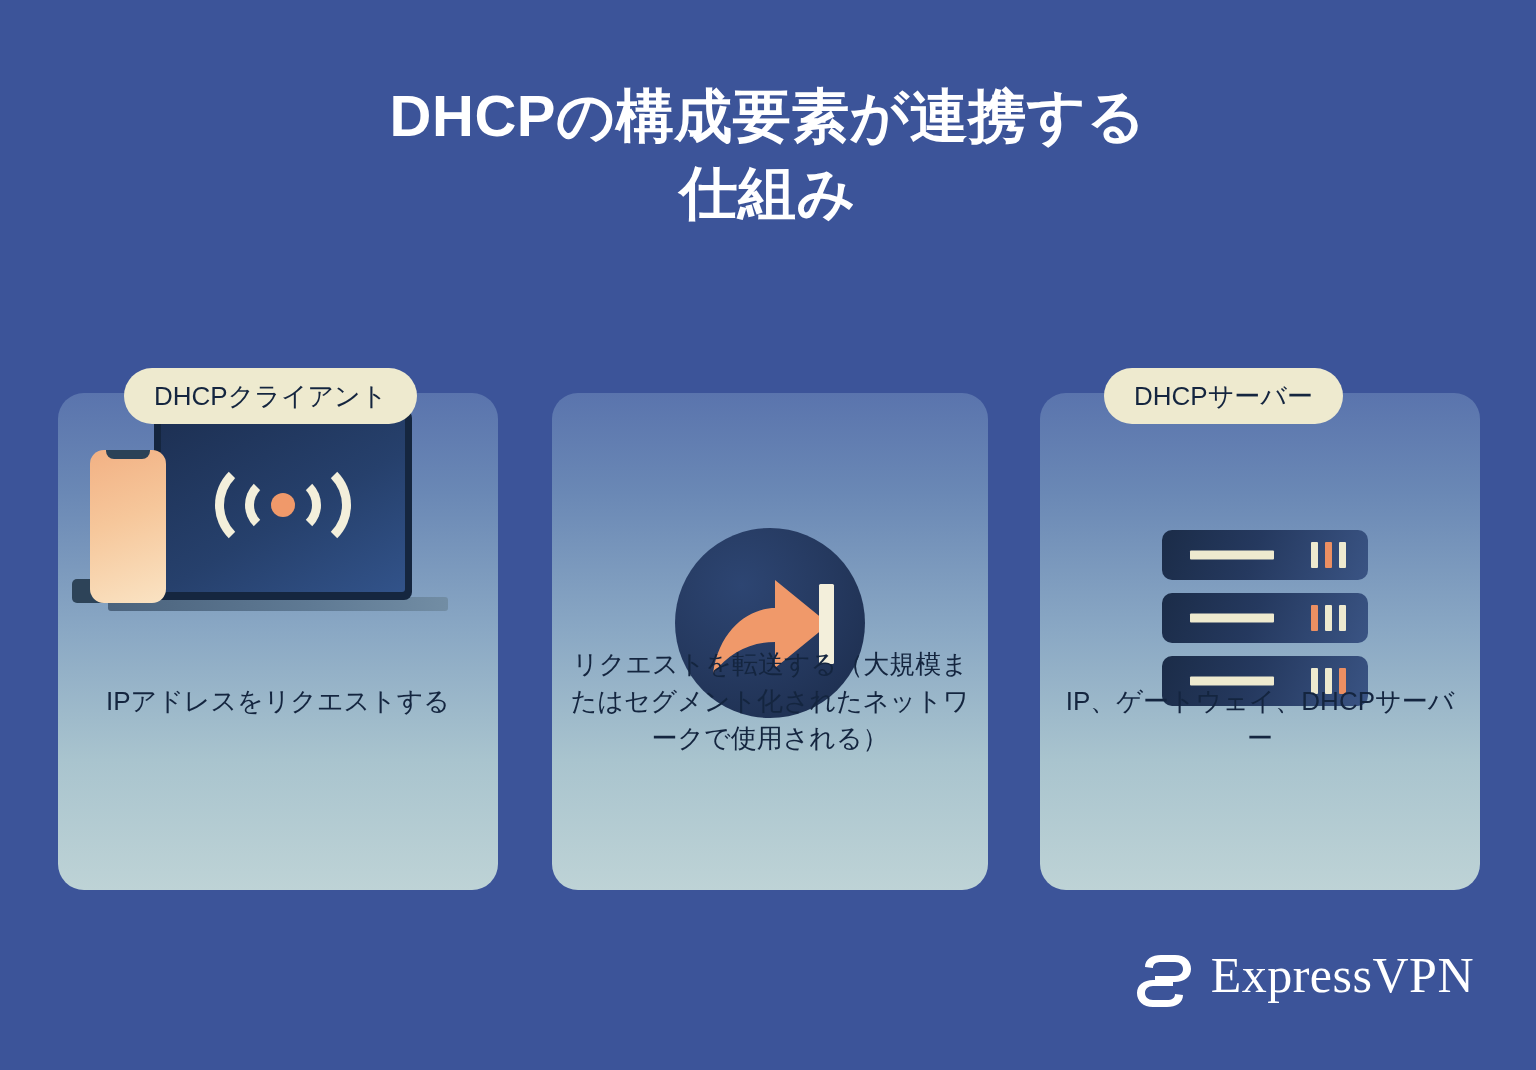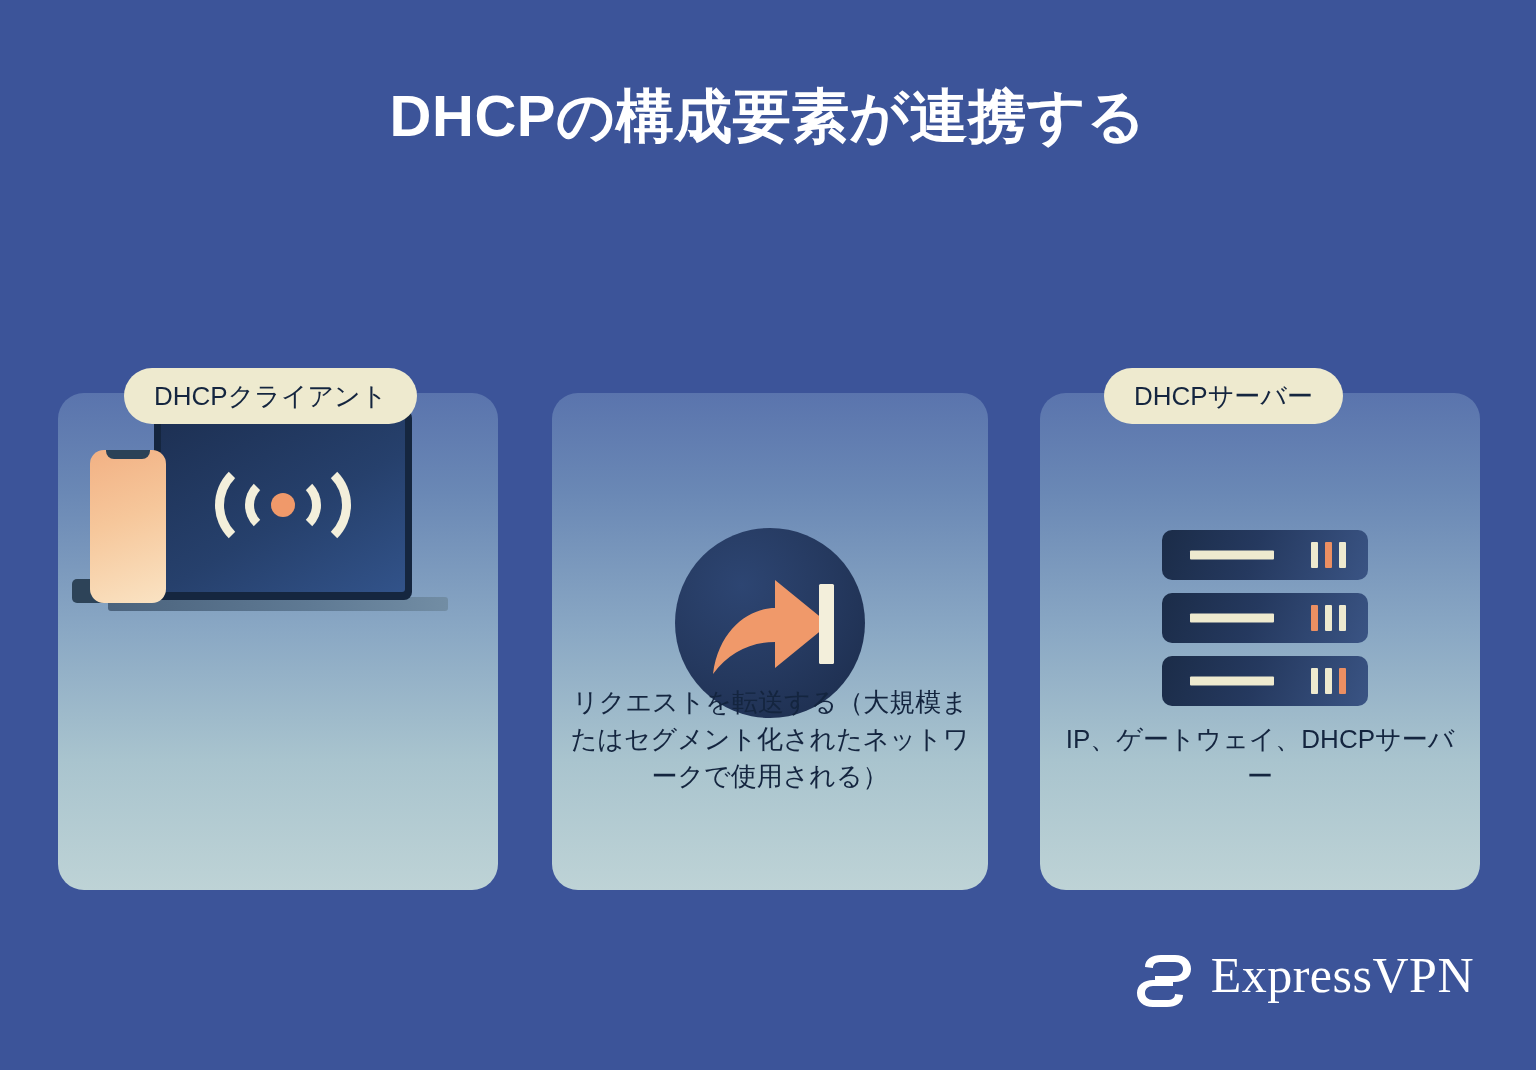--- a/index.html
+++ b/index.html
@@ -77,21 +77,20 @@
   .caption {
     position: absolute;
     left: 0;
     width: 100%;
     text-align: center;
     color: #14253f;
     font-size: 26px;
     line-height: 1.42;
     box-sizing: border-box;
     padding: 0 14px;
-    margin-top: 38px;
   }
   .caption-1 { top: 290px; }
   .caption-2 { top: 253px; }
   .caption-3 { top: 290px; }
 
   
   .illus-1 {
     position: absolute;
     left: 0; top: 0;
     width: 100%; height: 290px;
@@ -246,20 +245,21 @@
     font-size: 50px;
     letter-spacing: 0.5px;
     line-height: 1;
   }
 </style>
 </head>
 <body>
 
 <div class="title">
   <span class="title-line">DHCPの構成要素が連携する</span>
+  <span class="title-line">仕組み</span>
 </div>
 
 <div class="cards">
 
   <div class="card card-1">
 
     <div class="pill pill-1">
       <span>DHCPクライアント</span>
     </div>
 
@@ -275,20 +275,21 @@
             <div class="arc arc-r1"></div>
             <div class="arc arc-r2"></div>
           </div>
         </div>
       </div>
       <div class="phone">
         <div class="phone-notch"></div>
       </div>
     </div>
 
+    <div class="caption caption-1">IPアドレスをリクエストする</div>
   </div>
 
   <div class="card card-2">
 
 
     <div class="illus-2">
       <div class="relay-circle">
         <svg class="relay-svg" width="190" height="190" viewBox="0 0 190 190">
           <path d="M38 146 C 44 100, 76 80, 100 80 L 100 52 L 154 96 L 100 140 L 100 114
                    C 76 114, 54 124, 38 146 Z" fill="#f0996a"></path>

